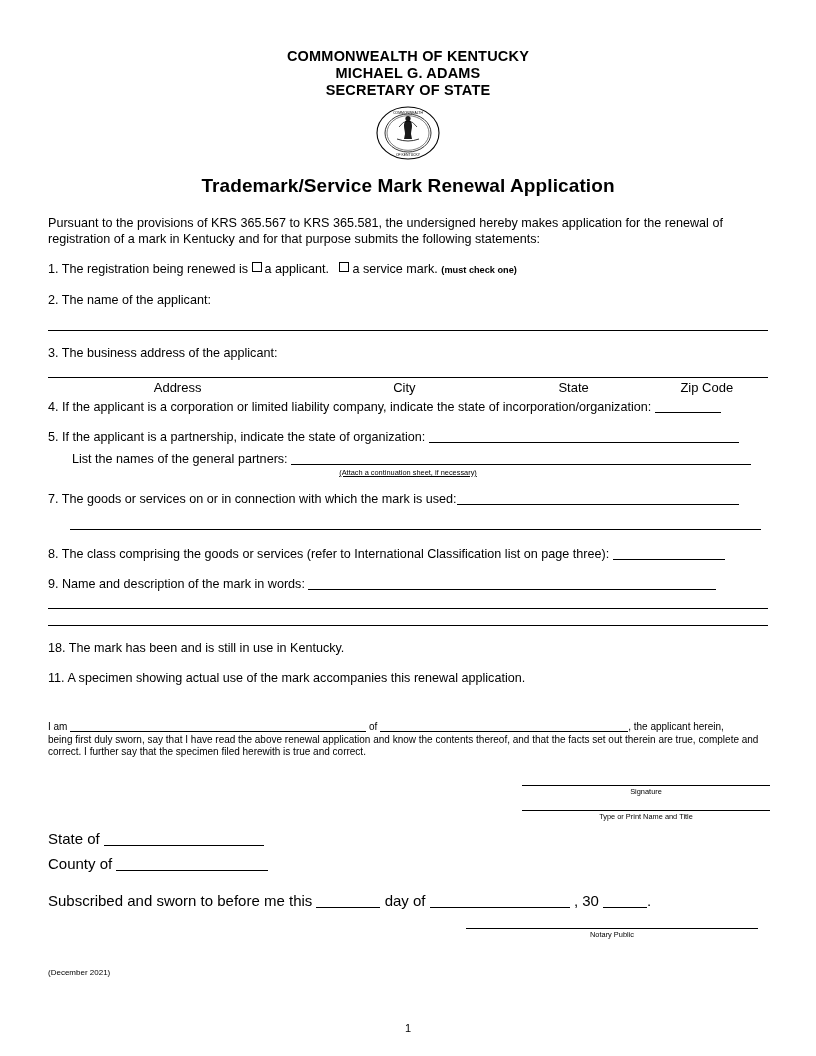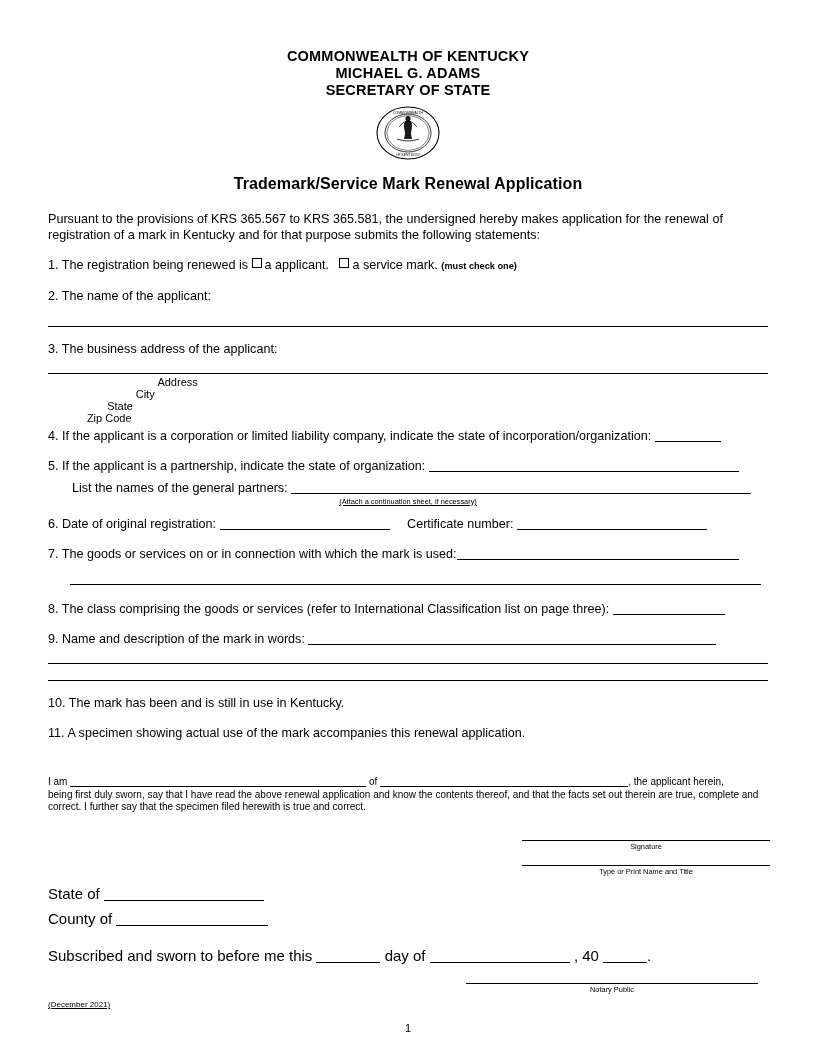--- a/index.html
+++ b/index.html
@@ -32,21 +32,21 @@
   .seal-wrap {
     text-align: center;
     margin-top: 6px;
   }
   .seal {
     display: inline-block;
   }
   .form-title {
     text-align: center;
     font-weight: bold;
-    font-size: 16px;
+    font-size: 19px;
     margin-top: 10px;
     letter-spacing: 0.1px;
   }
   .intro {
     margin-top: 18px;
     font-size: 12.6px;
     line-height: 16px;
     text-align: left;
   }
   .item {
@@ -73,23 +73,22 @@
     width: 100%;
   }
   .inline-rule {
     display: inline-block;
     border-bottom: 1px solid #000;
     height: 11px;
     vertical-align: -2px;
   }
   .addr-labels {
     display: flex;
-    font-size: 11px;
+    font-size: 13px;
     margin-top: 2px;
-    flex-direction: column;
   }
   .addr-labels span {
     text-align: center;
   }
   .attach-note {
     font-size: 7.4px;
     text-align: center;
     margin-top: 1px;
     text-decoration: underline;
   }
@@ -127,22 +126,21 @@
   }
   .bottom-row {
     margin-top: 10px;
     font-size: 11.4px;
     position: relative;
   }
   .date-stamp {
     font-size: 8px;
     position: absolute;
     left: 48px;
-    top: 1000px;
-    text-decoration: underline;
+    top: 968px;
   }
   .page-num {
     position: absolute;
     left: 0;
     right: 0;
     top: 1022px;
     text-align: center;
     font-size: 11px;
   }
 </style>
@@ -216,28 +214,20 @@
     <span>5.</span>
     <span>If the applicant is a partnership, indicate the state of organization:</span>
     <span class="inline-rule" style="width:310px"></span>
   </div>
   <div class="item" style="margin-top:6px; padding-left:24px">
     <span>List the names of the general partners:</span>
     <span class="inline-rule" style="width:460px"></span>
   </div>
   <div class="attach-note">(Attach a continuation sheet, if necessary)</div>
 
-  <div class="item" style="margin-top:10px">
-    <span>6.</span>
-    <span>Date of original registration:</span>
-    <span class="inline-rule" style="width:170px"></span>
-    &nbsp;&nbsp;&nbsp;
-    <span>Certificate number:</span>
-    <span class="inline-rule" style="width:190px"></span>
-  </div>
 
   <div class="item">
     <span>7.</span>
     <span>The goods or services on or in connection with which the mark is used:</span><span class="inline-rule" style="width:282px"></span>
   </div>
   <div style="height:22px"></div>
   <div class="full-rule" style="width:96%; margin-left:3%"></div>
 
   <div class="item" style="margin-top:16px">
     <span>8.</span>
@@ -249,21 +239,21 @@
     <span>9.</span>
     <span>Name and description of the mark in words:</span>
     <span class="inline-rule" style="width:408px"></span>
   </div>
   <div style="height:16px"></div>
   <div class="full-rule"></div>
   <div style="height:16px"></div>
   <div class="full-rule"></div>
 
   <div class="item" style="margin-top:14px">
-    <span>10.</span>
+    <span>18.</span>
     <span>The mark has been and is still in use in Kentucky.</span>
   </div>
 
   <div class="item">
     <span>11.</span>
     <span>A specimen showing actual use of the mark accompanies this renewal application.</span>
   </div>
 
   <div class="sworn">
     <div class="l1">
@@ -290,21 +280,21 @@
     </div>
     <div style="margin-top:10px">
       <span>County of</span>
       <span class="inline-rule" style="width:152px"></span>
     </div>
     <div style="margin-top:22px">
       <span>Subscribed and sworn to before me this</span>
       <span class="inline-rule" style="width:64px"></span>
       <span>day of</span>
       <span class="inline-rule" style="width:140px"></span>
-      <span>, 40</span>
+      <span>, 30</span>
       <span class="inline-rule" style="width:44px"></span>.
     </div>
   </div>
 
   <div class="notary-sig">
     <div class="sig-line"></div>
     <div class="sig-cap">Notary Public</div>
   </div>
 
 

